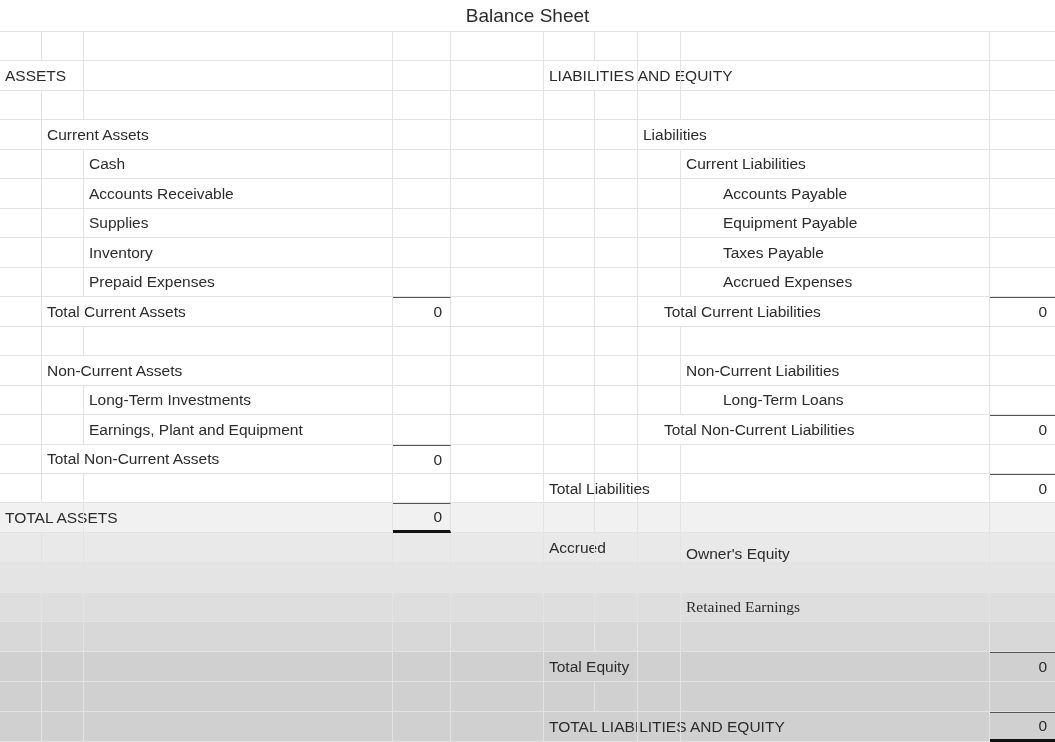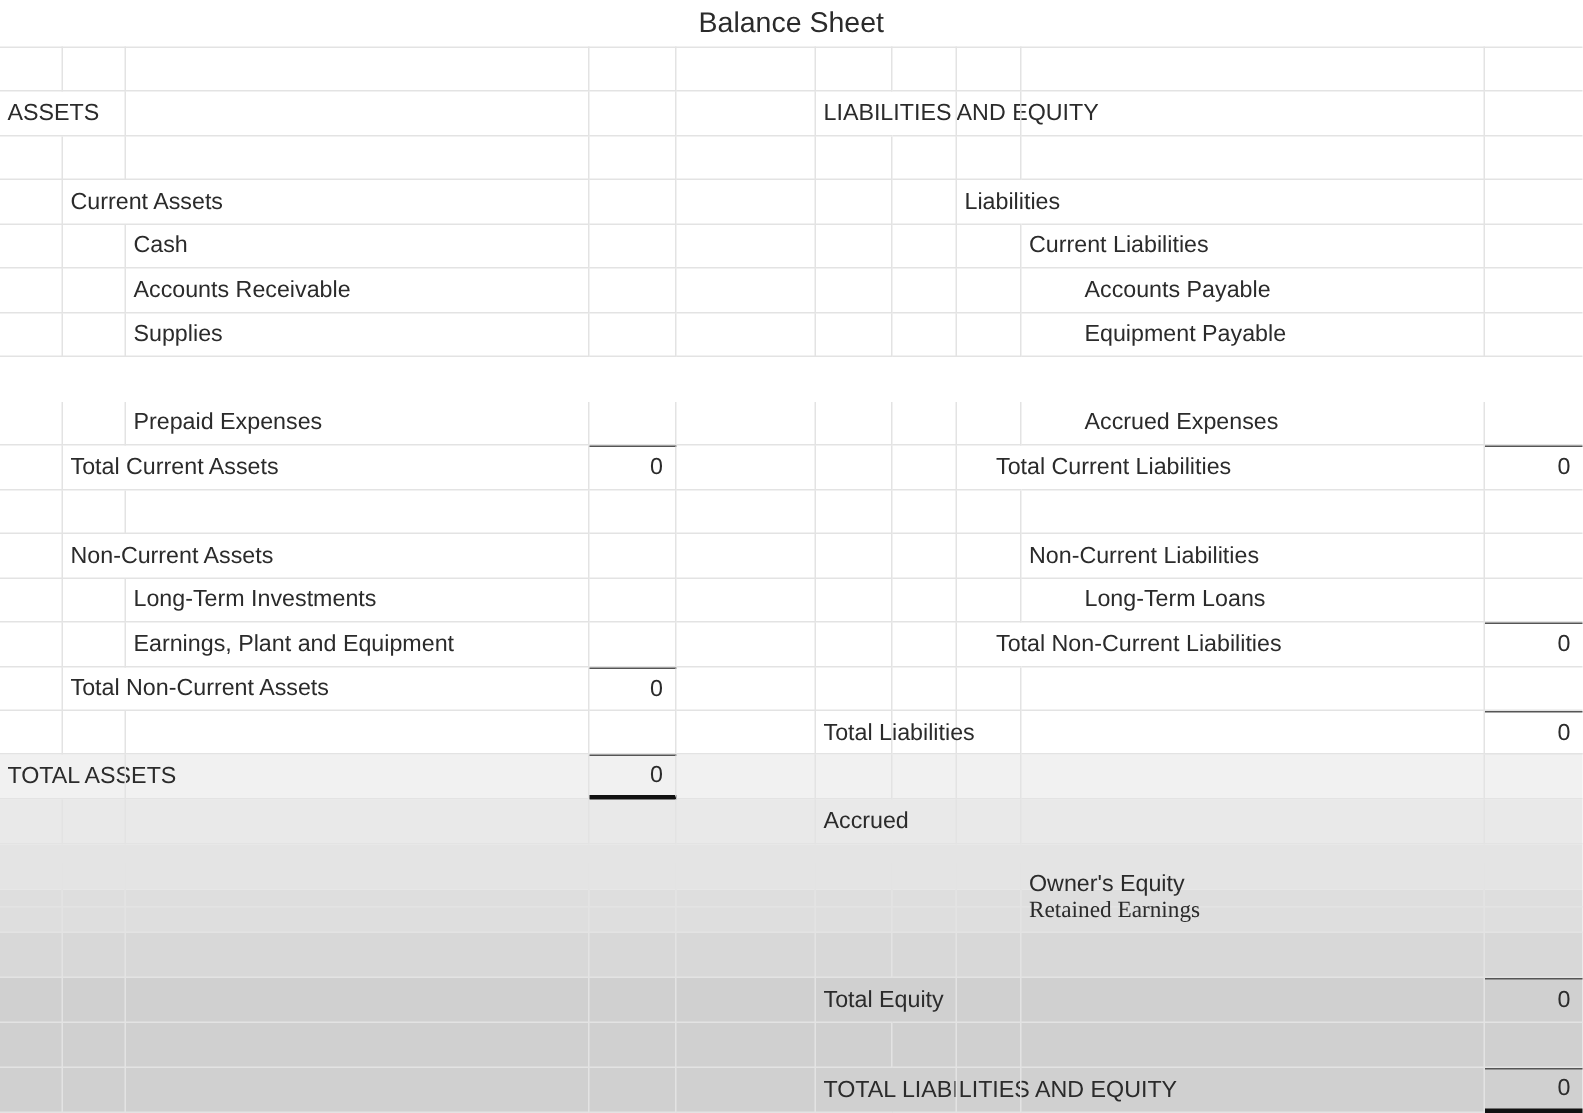--- a/index.html
+++ b/index.html
@@ -166,20 +166,32 @@
     <div class="cell c2 txt">Supplies</div>
     <div class="cell c3 num"></div>
     <div class="cell c4"></div>
     <div class="cell c5"></div>
     <div class="cell c6"></div>
     <div class="cell c7"></div>
     <div class="cell c8 txt" style="padding-left:42px;">Equipment Payable</div>
     <div class="cell c9 noright num"></div>
   </div>
 
+  <div class="row" style="top:238px;height:30px;">
+    <div class="cell c0"></div>
+    <div class="cell c1"></div>
+    <div class="cell c2 txt">Inventory</div>
+    <div class="cell c3 num"></div>
+    <div class="cell c4"></div>
+    <div class="cell c5"></div>
+    <div class="cell c6"></div>
+    <div class="cell c7"></div>
+    <div class="cell c8 txt" style="padding-left:42px;">Taxes Payable</div>
+    <div class="cell c9 noright num"></div>
+  </div>
 
   <div class="row" style="top:268px;height:29px;">
     <div class="cell c0"></div>
     <div class="cell c1"></div>
     <div class="cell c2 txt">Prepaid Expenses</div>
     <div class="cell c3 num"></div>
     <div class="cell c4"></div>
     <div class="cell c5"></div>
     <div class="cell c6"></div>
     <div class="cell c7"></div>
@@ -310,21 +322,21 @@
     <div class="cell c2"></div>
     <div class="cell c3"></div>
     <div class="cell c4"></div>
     <div class="cell c5 txt" style="border-right:none;overflow:visible;">Accrued</div>
     <div class="cell c6"></div>
     <div class="cell c7"></div>
     <div class="cell c8"></div>
     <div class="cell c9 noright"></div>
   </div>
 
-  <div class="row" style="top:575px;height:30px;">
+  <div class="row" style="top:539px;height:30px;">
     <div class="cell c0"></div>
     <div class="cell c1"></div>
     <div class="cell c2"></div>
     <div class="cell c3"></div>
     <div class="cell c4"></div>
     <div class="cell c5"></div>
     <div class="cell c6"></div>
     <div class="cell c7"></div>
     <div class="cell c8 txt">Owner's Equity</div>
     <div class="cell c9 noright num"></div>

